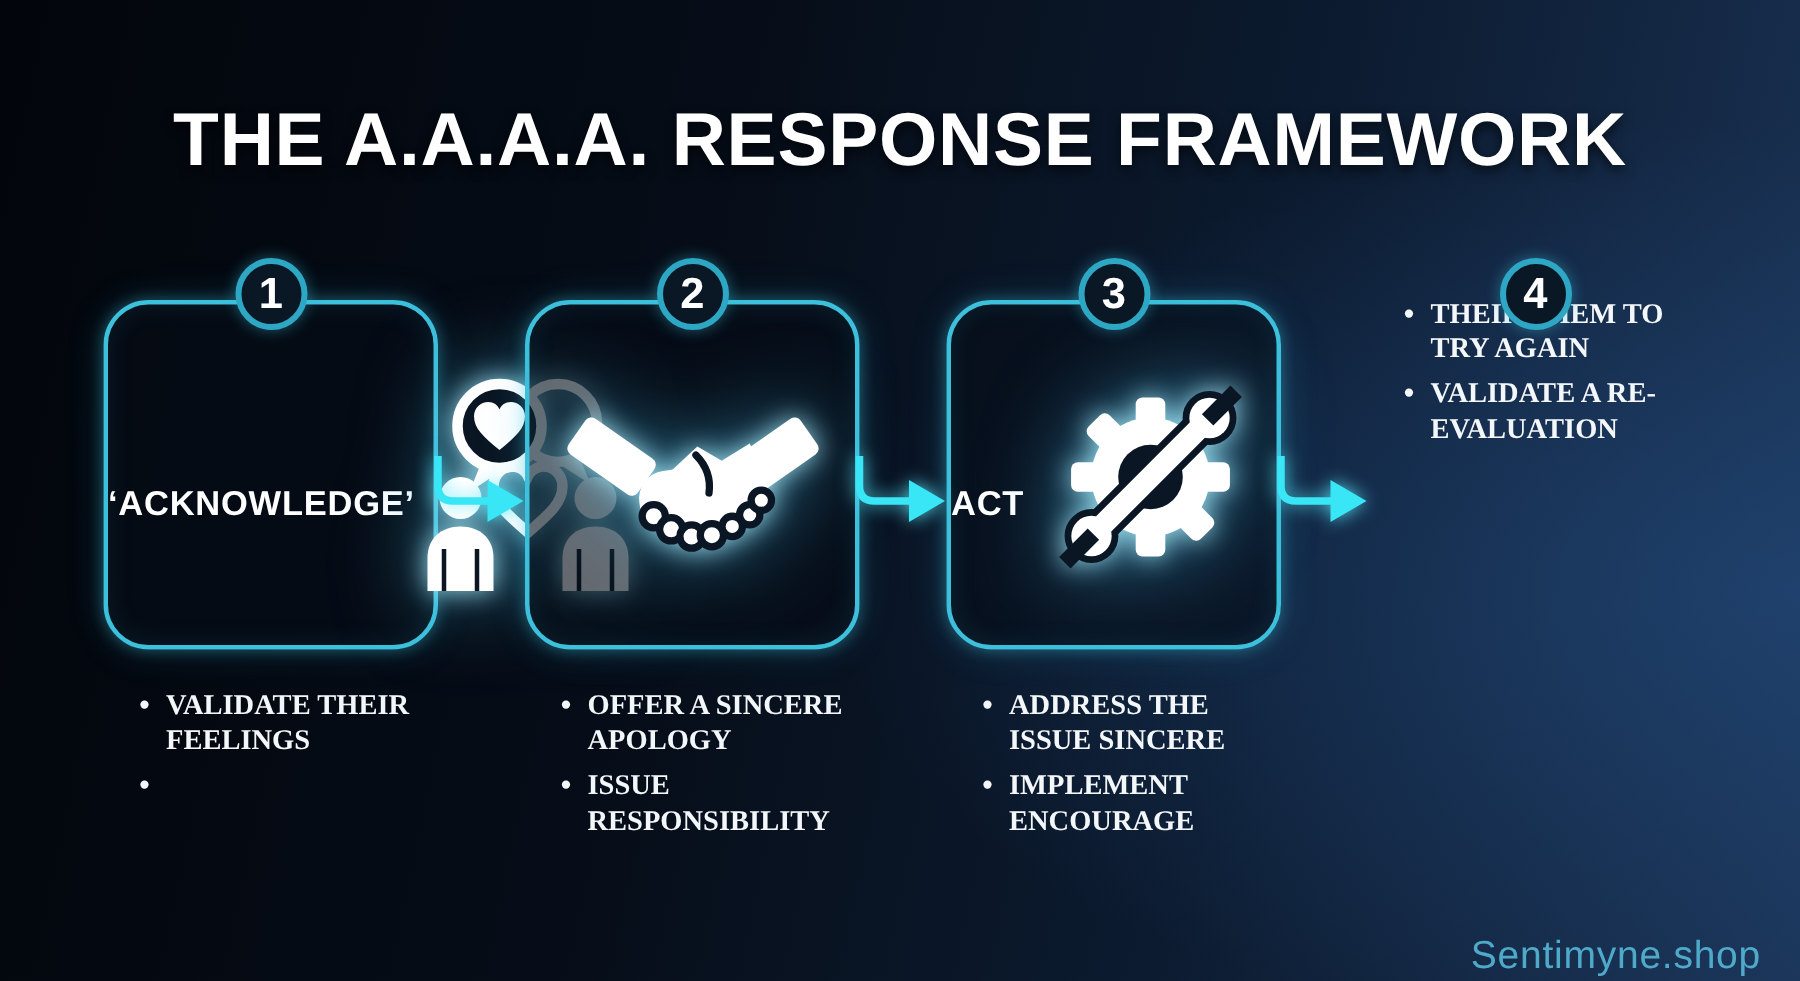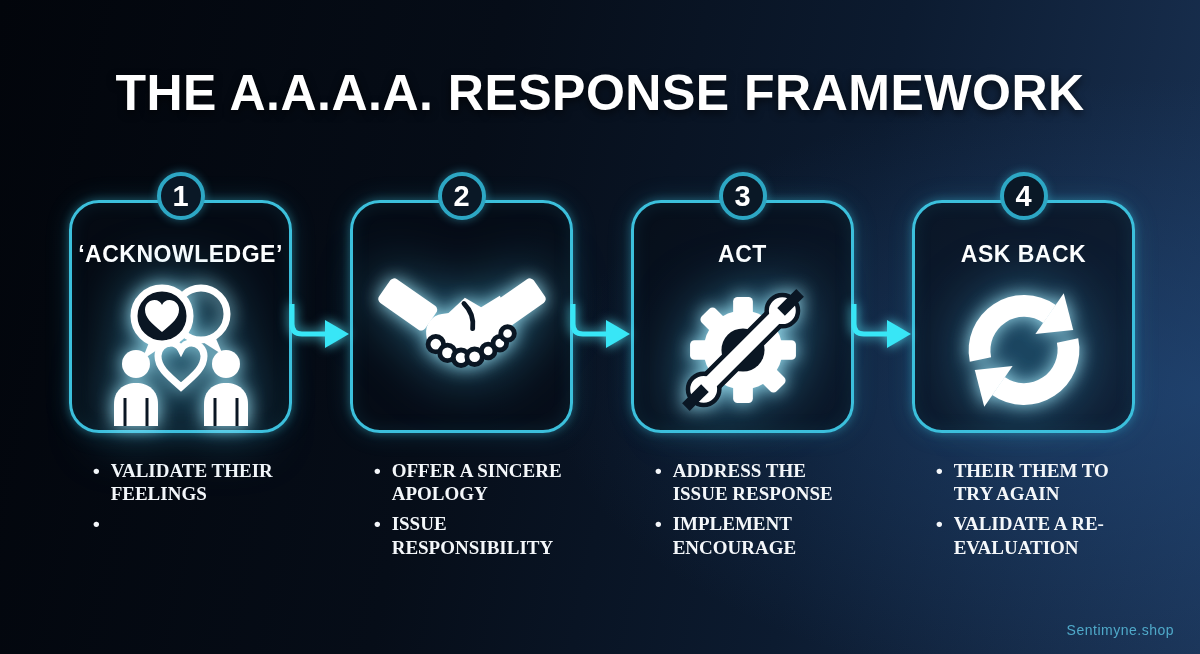--- a/index.html
+++ b/index.html
@@ -33,21 +33,21 @@
     display:flex; align-items:center; justify-content:center;
     color:#ffffff; font-size:29px; font-weight:700;
     box-shadow:0 0 10px rgba(62,194,225,0.45);
   }
 
   .card {
     margin-top:28px; height:233px; border-radius:30px;
     border:3px solid #3cc0dc; background:rgba(7,13,22,0.62);
     box-shadow:0 0 10px rgba(62,194,225,0.40), 0 0 26px rgba(62,194,225,0.16),
                inset 0 0 18px rgba(62,194,225,0.10);
-    display:flex; flex-direction:column; align-items:center;
+    display:flex; flex-direction:row; align-items:center;
   }
   .card-title {
     margin-top:38px; color:#ffffff; font-size:23px; font-weight:700;
     letter-spacing:0.5px; text-align:center; white-space:nowrap;
   }
   .icon-wrap {
     flex:1; display:flex; align-items:center; justify-content:center;
     margin-top:2px;
   }
   .icon-wrap svg {
@@ -60,22 +60,22 @@
     line-height:1.22; margin-bottom:7px;
   }
   .bullets li .dot { margin-right:11px; font-size:19px; }
   .bullets li .btext { max-width:185px;font-family:Liberation Serif, serif; }
 
   .flow-arrow { position:absolute; top:304px; width:64px; height:48px;
     filter:drop-shadow(0 0 6px rgba(90,230,250,0.9)); }
   .arrow-1 { left:289px; } .arrow-2 { left:570px; } .arrow-3 { left:851px; }
 
   .footer {
-    position:absolute; right:26px; bottom:16px;
-    color:#4fa9c9; font-size:14px; letter-spacing:0.5px;
+    position:absolute; right:26px; bottom:2px;
+    color:#4fa9c9; font-size:26px; letter-spacing:0.5px;
   }
 </style>
 </head>
 <body>
 
 <div class="canvas">
 
   <div class="title">THE A.A.A.A. RESPONSE FRAMEWORK</div>
 
   <div class="steps-row">
@@ -188,46 +188,31 @@
 
               <rect x="69" y="-12" width="12" height="30" fill="#0a1623"></rect>
               <rect x="69" y="138" width="12" height="30" fill="#0a1623"></rect>
             </g>
           </svg>
         </div>
       </div>
       <ul class="bullets">
         <li>
             <span class="dot">•</span>
-            <span class="btext">ADDRESS THE ISSUE RESPONSE</span>
+            <span class="btext">ADDRESS THE ISSUE SINCERE</span>
           </li>
         <li>
             <span class="dot">•</span>
             <span class="btext">IMPLEMENT ENCOURAGE</span>
           </li>
       </ul>
     </div>
 
     <div class="step">
       <div class="num-circle">4</div>
-      <div class="card">
-        <div class="card-title">ASK BACK</div>
-        <div class="icon-wrap">
-          <svg width="142" height="142" viewBox="0 0 150 150">
-            <defs>
-              <g id="half-cycle">
-                <path d="M 29,85 A 47,47 0 0 1 102,37" stroke="#ffffff" stroke-width="23" fill="none"></path>
-                <polygon points="117,15 87,58 127,54" fill="#ffffff"></polygon>
-              </g>
-            </defs>
-            <use href="#half-cycle"></use>
-            <use href="#half-cycle" transform="rotate(180 75 75)"></use>
-          </svg>
-        </div>
-      </div>
       <ul class="bullets">
         <li>
             <span class="dot">•</span>
             <span class="btext">THEIR THEM TO TRY AGAIN</span>
           </li>
         <li>
             <span class="dot">•</span>
             <span class="btext">VALIDATE A RE-EVALUATION</span>
           </li>
       </ul>

